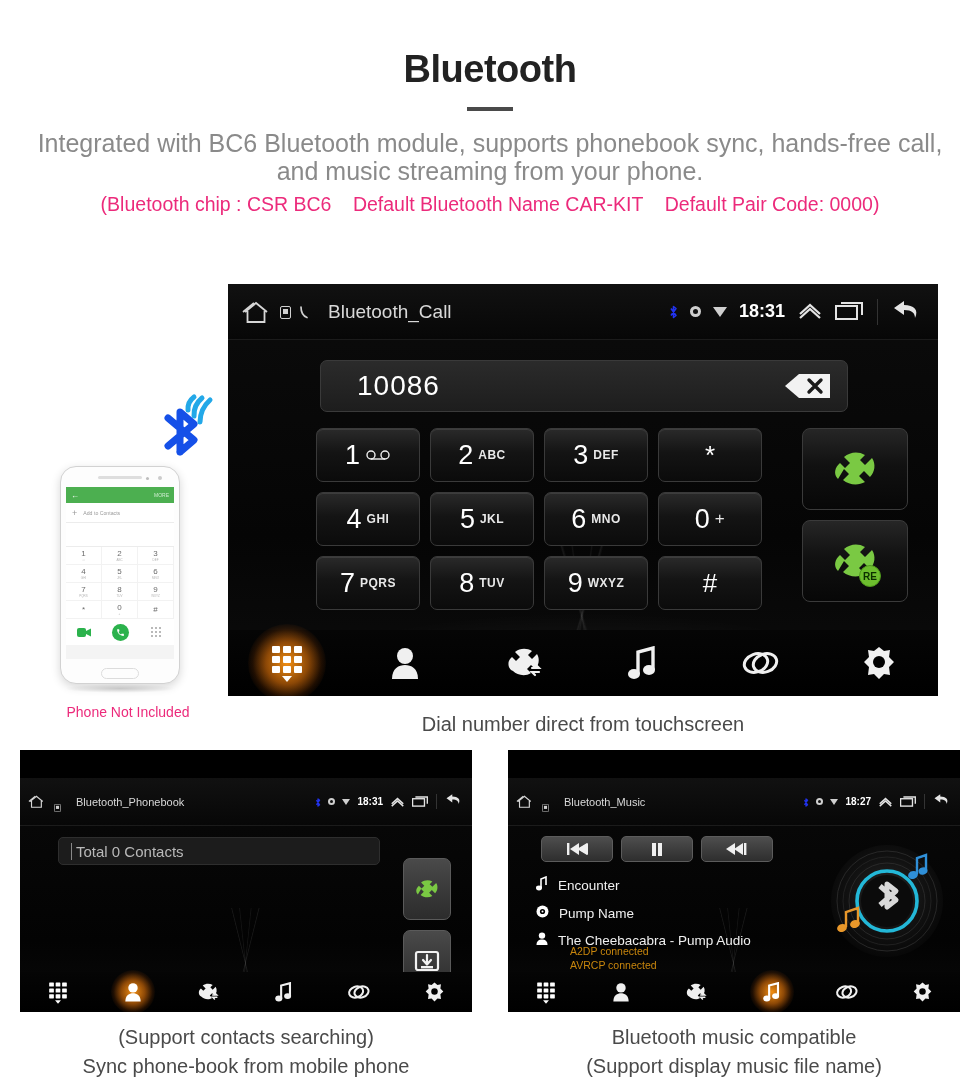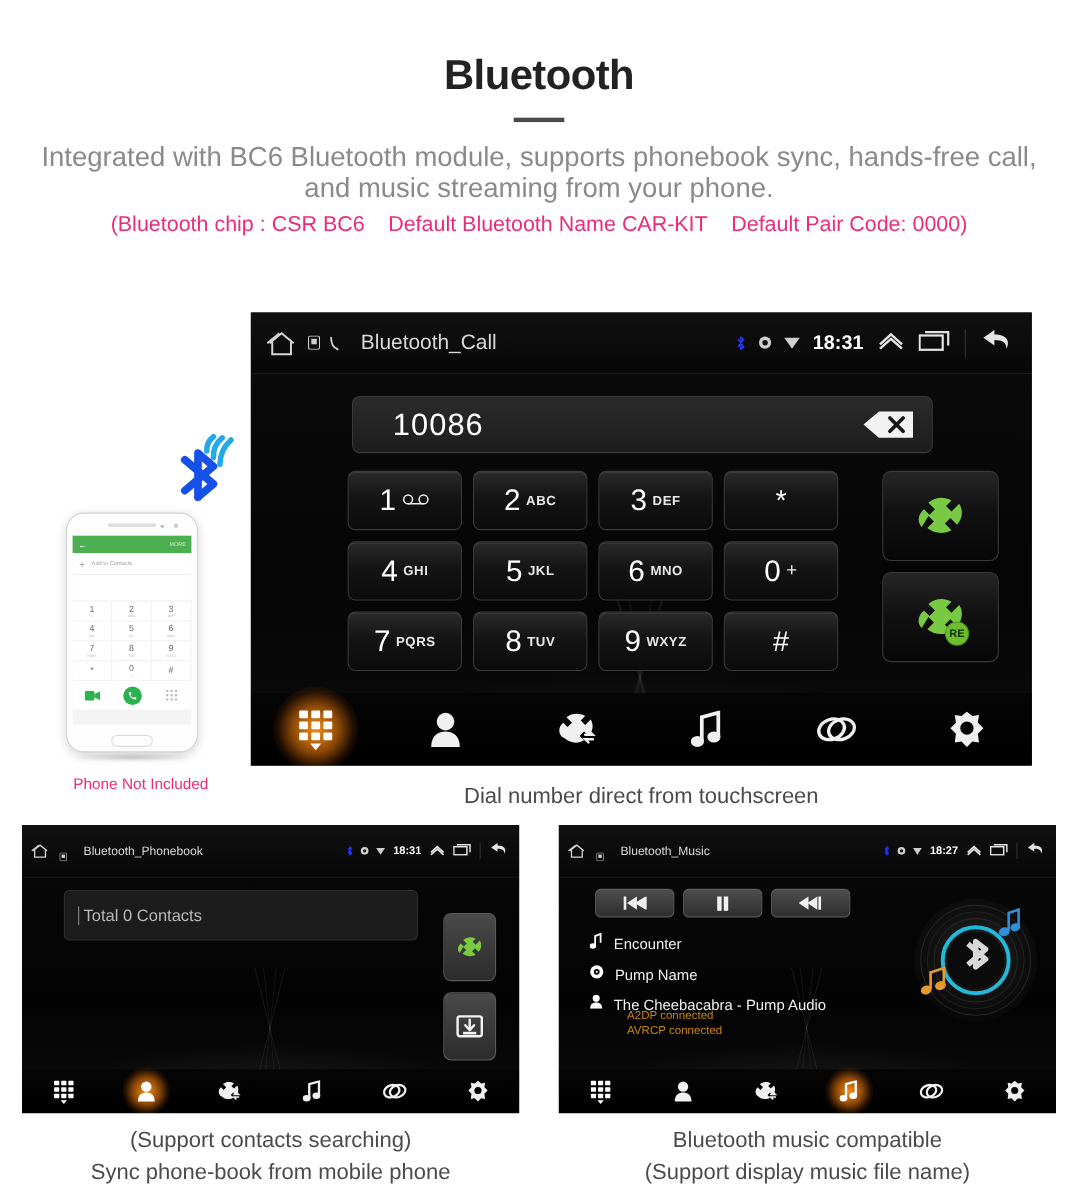--- a/index.html
+++ b/index.html
@@ -50,21 +50,21 @@
   .unit-main { left: 228px; top: 236px; width: 710px; height: 412px; }
 
   .statusbar {
     position: relative;
     height: 56px;
     background: linear-gradient(180deg,#111 0%, #070707 100%);
     display: flex; align-items: center;
     border-bottom: 1px solid #1b1b1b;
     padding: 0 14px;
   }
-  .statusbar.small { height: 48px; padding: 0 8px; }
+  .statusbar.small { height: 48px; padding: 0 8px; margin-top: 28px; }
 
   .sb-left { display:flex; align-items:center; gap:8px; }
   .sb-title { color:#d8d8d8; font-size: 19px; margin-left: 10px; }
   .statusbar.small .sb-title { font-size: 11px; margin-left:7px; }
   .sb-right { margin-left:auto; display:flex; align-items:center; gap:12px; }
   .statusbar.small .sb-right { gap:7px; }
   .sb-time { color:#fff; font-size:18px; font-weight:bold; }
   .statusbar.small .sb-time { font-size:10px; }
   .sb-div { width:1px; height:26px; background:#333; }
   .statusbar.small .sb-div { height:15px; }
@@ -225,21 +225,21 @@
   }
   .sm-persp {
     position:absolute; left:0;right:0;bottom:0;height:110px;
     background:
       linear-gradient(104deg, transparent 49.7%, rgba(255,255,255,0.08) 49.85%, transparent 50.05%),
       linear-gradient(96deg, transparent 49.7%, rgba(255,255,255,0.06) 49.85%, transparent 50.05%),
       linear-gradient(84deg, transparent 49.7%, rgba(255,255,255,0.06) 49.85%, transparent 50.05%),
       linear-gradient(76deg, transparent 49.7%, rgba(255,255,255,0.08) 49.85%, transparent 50.05%);
   }
   .search-field {
-    position:absolute; left:38px; top:11px; width:322px; height:46px;
+    position:absolute; left:38px; top:11px; width:322px; height:28px;
     background:#1c1c1c; border:1px solid #2e2e2e; border-radius:5px;
     display:flex; align-items:center; padding-left:12px;
   }
   .search-caret { width:1px;height:17px;background:#888;margin-right:4px; }
   .search-text { color:#b9b9b9; font-size:15px; }
 
   .pb-btns { position:absolute; right:21px; top:32px; display:flex;flex-direction:column;gap:10px; }
   .pb-btn {
     width:48px;height:62px; border-radius:7px;
     background:linear-gradient(180deg,#4a4a4a 0%,#3a3a3a 50%,#2c2c2c 100%);

